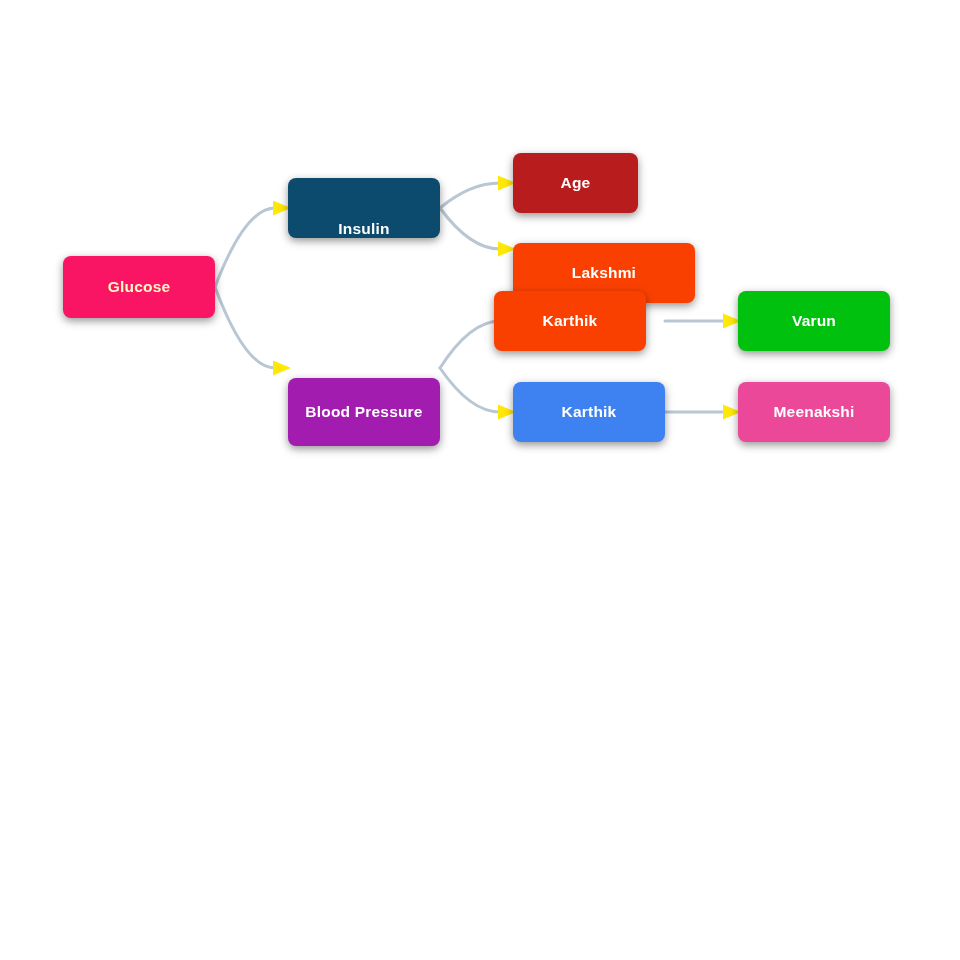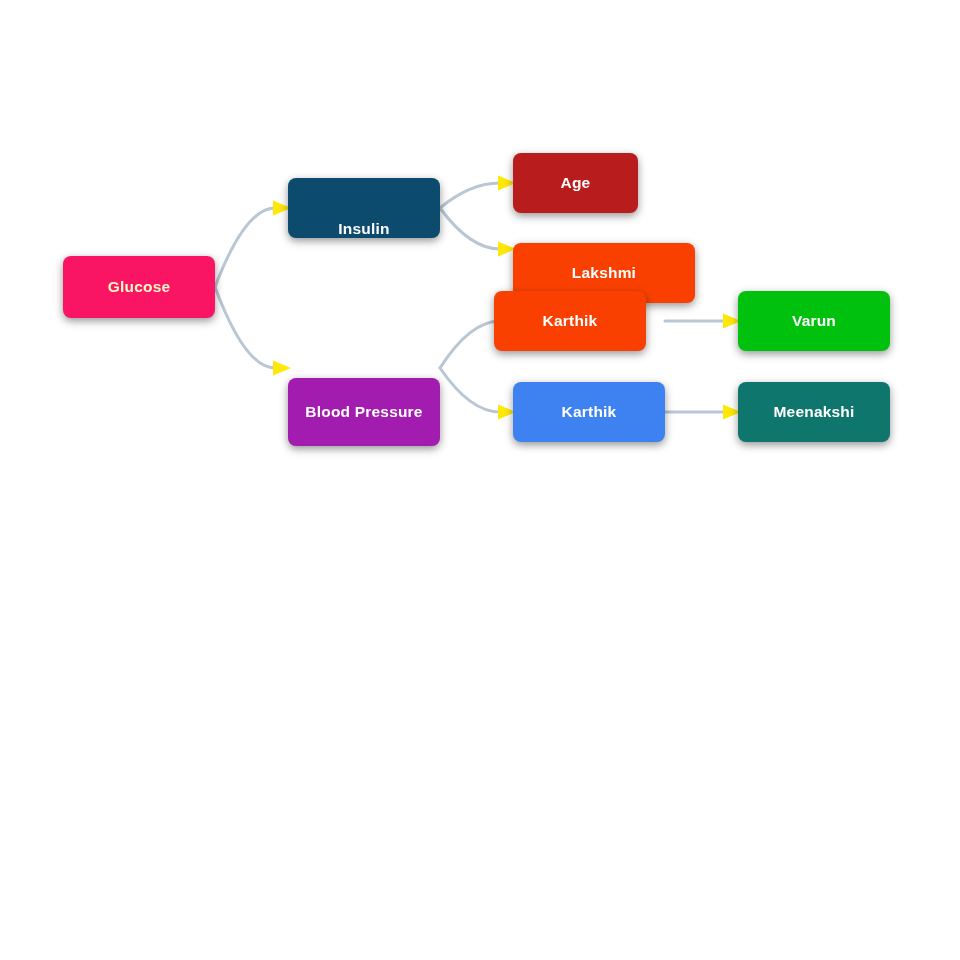--- a/index.html
+++ b/index.html
@@ -78,16 +78,16 @@
     </div>
     <div class="node" style="left: 494px; top: 291px; width: 152px; height: 60px; background: rgb(250, 64, 0); color: rgb(255, 255, 255);">
       <span>Karthik</span>
     </div>
     <div class="node" style="left: 513px; top: 382px; width: 152px; height: 60px; background: rgb(62, 130, 241); color: rgb(255, 255, 255);">
       <span>Karthik</span>
     </div>
     <div class="node" style="left: 738px; top: 291px; width: 152px; height: 60px; background: rgb(0, 194, 14); color: rgb(255, 255, 255);">
       <span>Varun</span>
     </div>
-    <div class="node" style="left: 738px; top: 382px; width: 152px; height: 60px; background: #0f766e; color: rgb(255, 255, 255);">
+    <div class="node" style="left: 738px; top: 382px; width: 152px; height: 60px; background: #ec4899; color: rgb(255, 255, 255);">
       <span>Meenakshi</span>
     </div>
   </div>
 
 </body></html>

